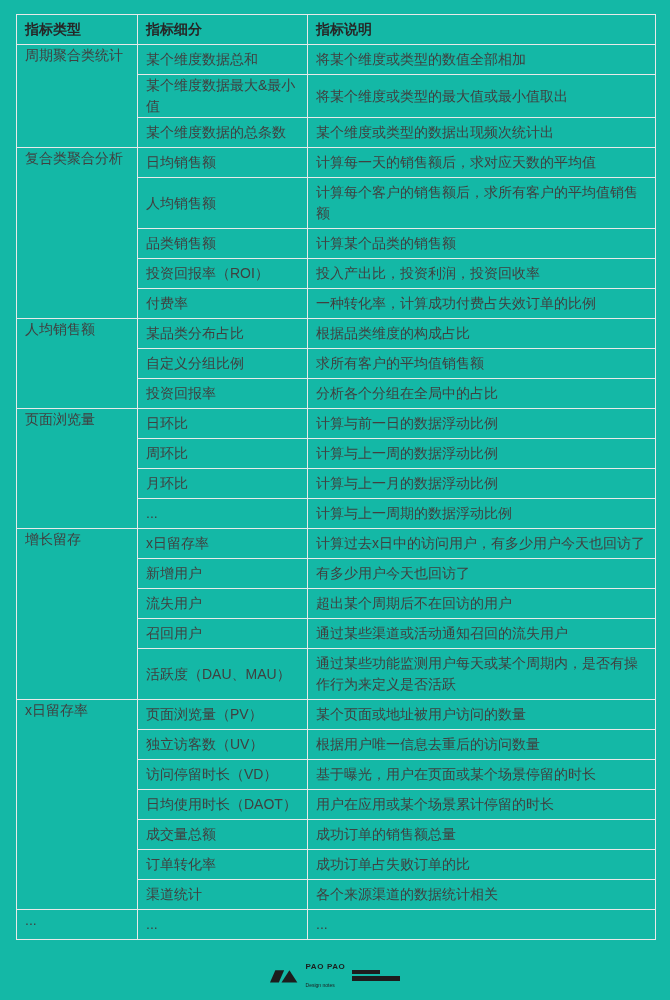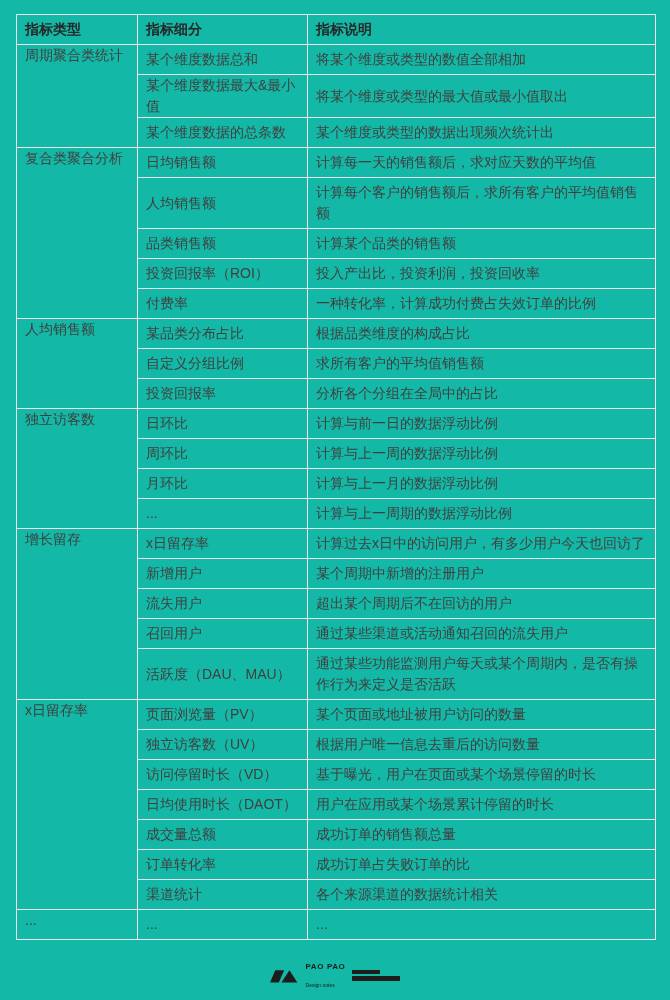--- a/index.html
+++ b/index.html
@@ -159,21 +159,21 @@
         </tr>
         <tr>
           <td class="name">自定义分组比例</td>
           <td class="desc">求所有客户的平均值销售额</td>
         </tr>
         <tr>
           <td class="name">投资回报率</td>
           <td class="desc">分析各个分组在全局中的占比</td>
         </tr>
         <tr>
-          <td class="cat" rowspan="4">独立访客数</td>
+          <td class="cat" rowspan="4">页面浏览量</td>
           <td class="name">日环比</td>
           <td class="desc">计算与前一日的数据浮动比例</td>
         </tr>
         <tr>
           <td class="name">周环比</td>
           <td class="desc">计算与上一周的数据浮动比例</td>
         </tr>
         <tr>
           <td class="name">月环比</td>
           <td class="desc">计算与上一月的数据浮动比例</td>
@@ -182,21 +182,21 @@
           <td class="name">...</td>
           <td class="desc">计算与上一周期的数据浮动比例</td>
         </tr>
         <tr>
           <td class="cat" rowspan="5">增长留存</td>
           <td class="name">x日留存率</td>
           <td class="desc">计算过去x日中的访问用户，有多少用户今天也回访了</td>
         </tr>
         <tr>
           <td class="name">新增用户</td>
-          <td class="desc">某个周期中新增的注册用户</td>
+          <td class="desc">有多少用户今天也回访了</td>
         </tr>
         <tr>
           <td class="name">流失用户</td>
           <td class="desc">超出某个周期后不在回访的用户</td>
         </tr>
         <tr>
           <td class="name">召回用户</td>
           <td class="desc">通过某些渠道或活动通知召回的流失用户</td>
         </tr>
         <tr>

